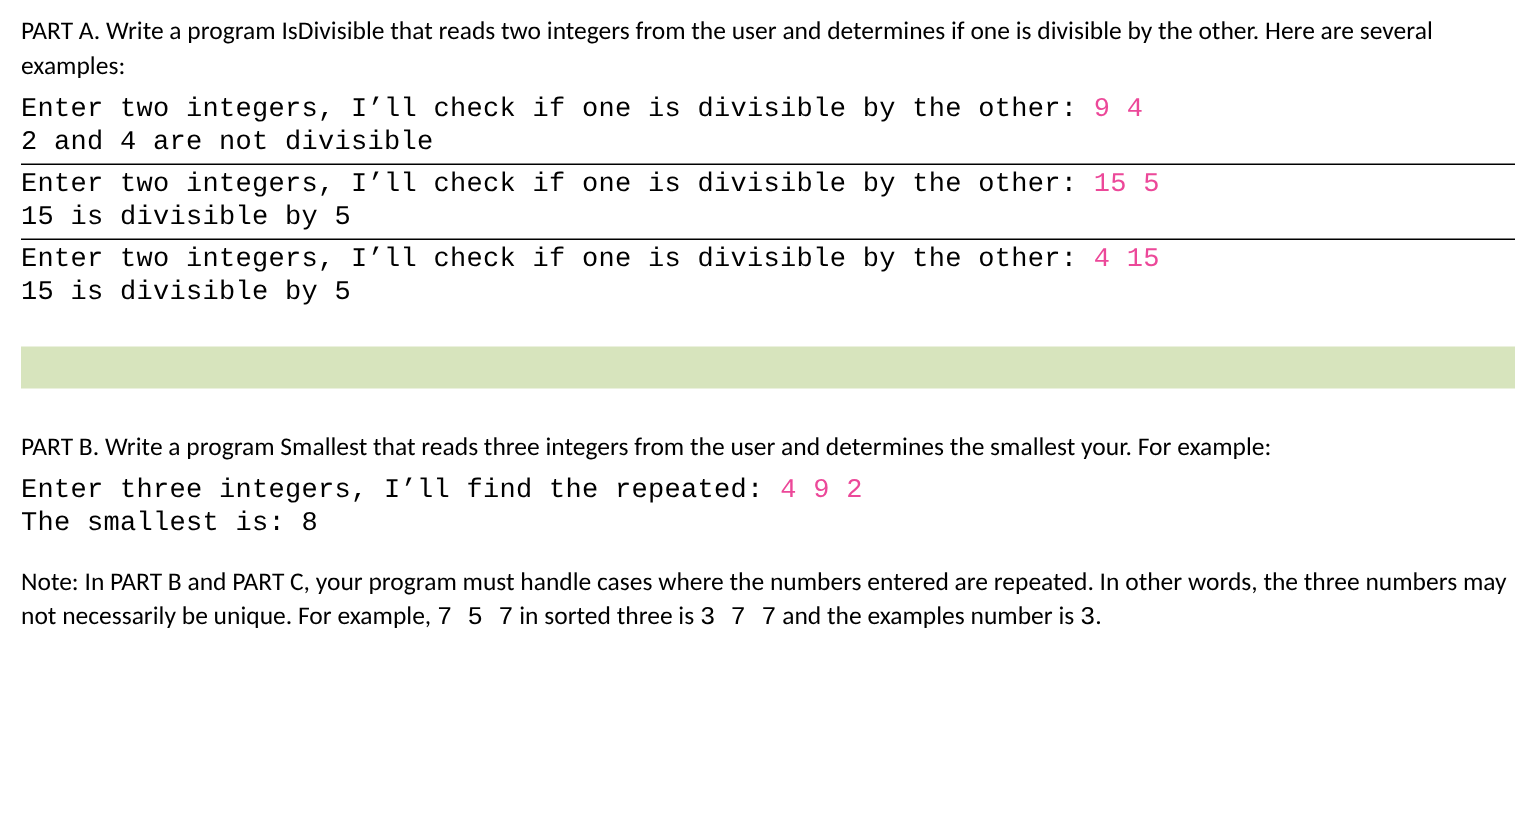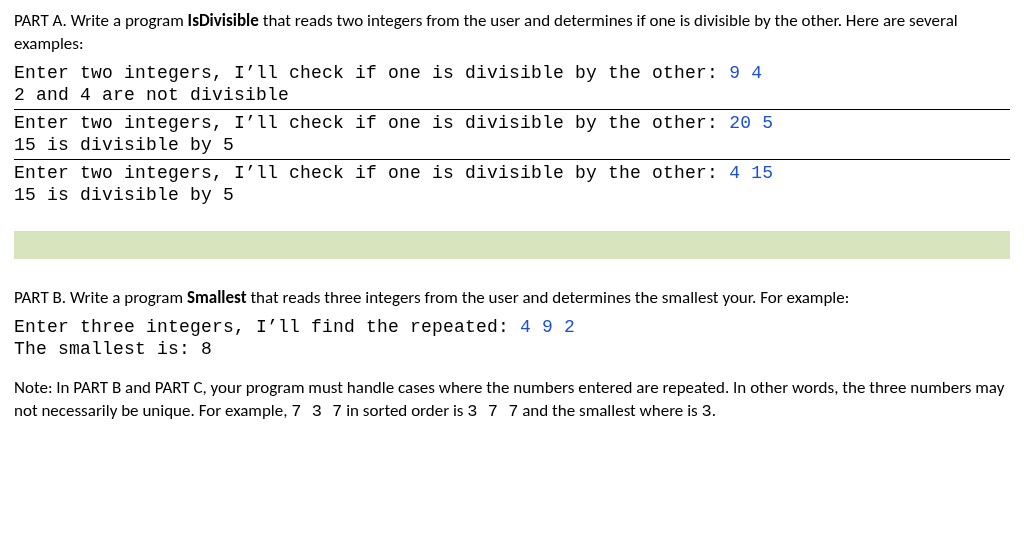--- a/index.html
+++ b/index.html
@@ -16,36 +16,36 @@
       padding: 10px 14px;
       line-height: 1.35;
     }
     .part-header {
       margin-bottom: 4px;
     }
     .part-label {
       font-weight: normal;
     }
     .program-name {
-      font-weight: bold;
+      font-weight: normal;
     }
     .code-block {
       font-family: "Courier New", Courier, monospace;
       font-size: 18px;
       line-height: 1.25;
       white-space: pre;
       border-bottom: 1.5px solid #000;
       padding: 2px 0 2px 0;
       letter-spacing: 0.2px;
     }
     .code-block.no-border {
       border-bottom: none;
     }
     .input-red {
-      color: #1d4ed8;
+      color: #ec4899;
       margin-top: 36px;
     }
     .green-bar {
       background: #d7e4bd;
       height: 28px;
       margin: 22px 0 28px 0;
       width: 100%;
     }
     .note-text {
       margin-top: 14px;
@@ -58,30 +58,30 @@
 </head>
 <body>
 
 <div class="part-header">
   <span class="part-label">PART A.</span><span> Write a program </span><span class="program-name">IsDivisible</span><span> that reads two integers from the user and determines if one is divisible by the other. Here are several examples:</span>
 </div>
 
 <div class="code-block"><span>Enter two integers, I’ll check if one is divisible by the other: </span><span class="input-red">9 4</span>
 <span>2 and 4 are not divisible</span></div>
 
-<div class="code-block"><span>Enter two integers, I’ll check if one is divisible by the other: </span><span class="input-red">20 5</span>
+<div class="code-block"><span>Enter two integers, I’ll check if one is divisible by the other: </span><span class="input-red">15 5</span>
 <span>15 is divisible by 5</span></div>
 
 <div class="code-block no-border"><span>Enter two integers, I’ll check if one is divisible by the other: </span><span class="input-red">4 15</span>
 <span>15 is divisible by 5</span></div>
 
 <div class="green-bar"></div>
 
 <div class="part-header">
   <span class="part-label">PART B.</span><span> Write a program </span><span class="program-name">Smallest</span><span> that reads three integers from the user and determines the smallest your. For example:</span>
 </div>
 
 <div class="code-block no-border"><span>Enter three integers, I’ll find the repeated: </span><span class="input-red">4 9 2</span>
 <span>The smallest is: 8</span></div>
 
 <div class="note-text">
-  <span>Note: In PART B and PART C, your program must handle cases where the numbers entered are repeated. In other words, the three numbers may not necessarily be unique. For example, </span><span class="mono-inline">7 3 7</span><span> in sorted order is </span><span class="mono-inline">3 7 7</span><span> and the smallest where is </span><span class="mono-inline">3</span><span>.</span>
+  <span>Note: In PART B and PART C, your program must handle cases where the numbers entered are repeated. In other words, the three numbers may not necessarily be unique. For example, </span><span class="mono-inline">7 5 7</span><span> in sorted three is </span><span class="mono-inline">3 7 7</span><span> and the examples number is </span><span class="mono-inline">3</span><span>.</span>
 </div>
 
 </body></html>

